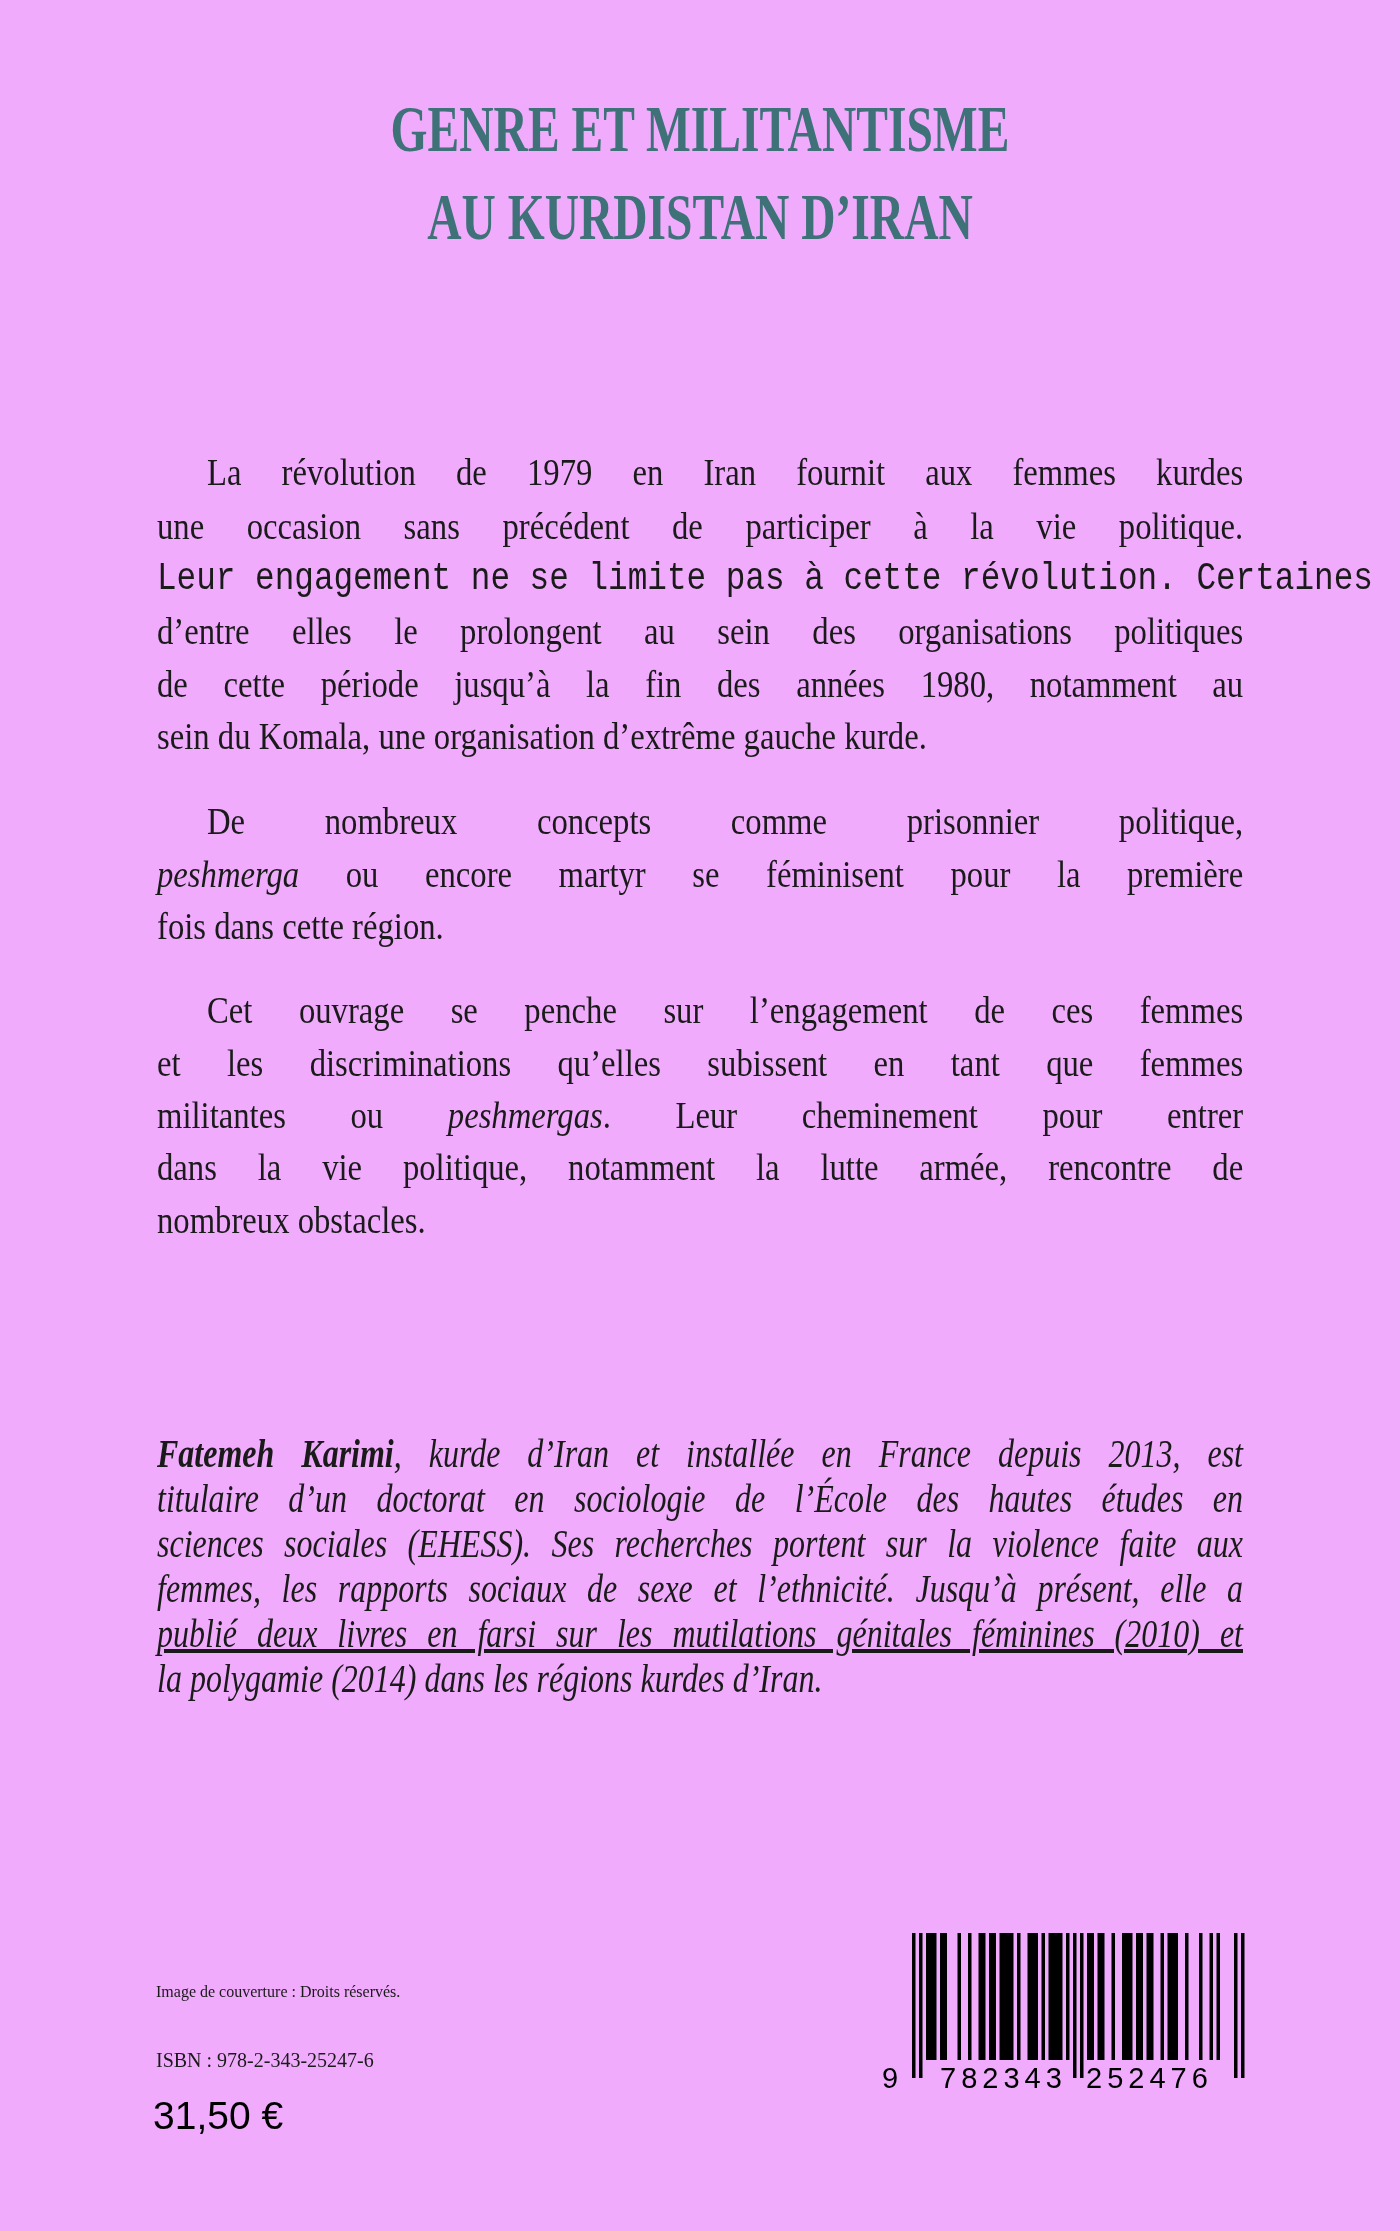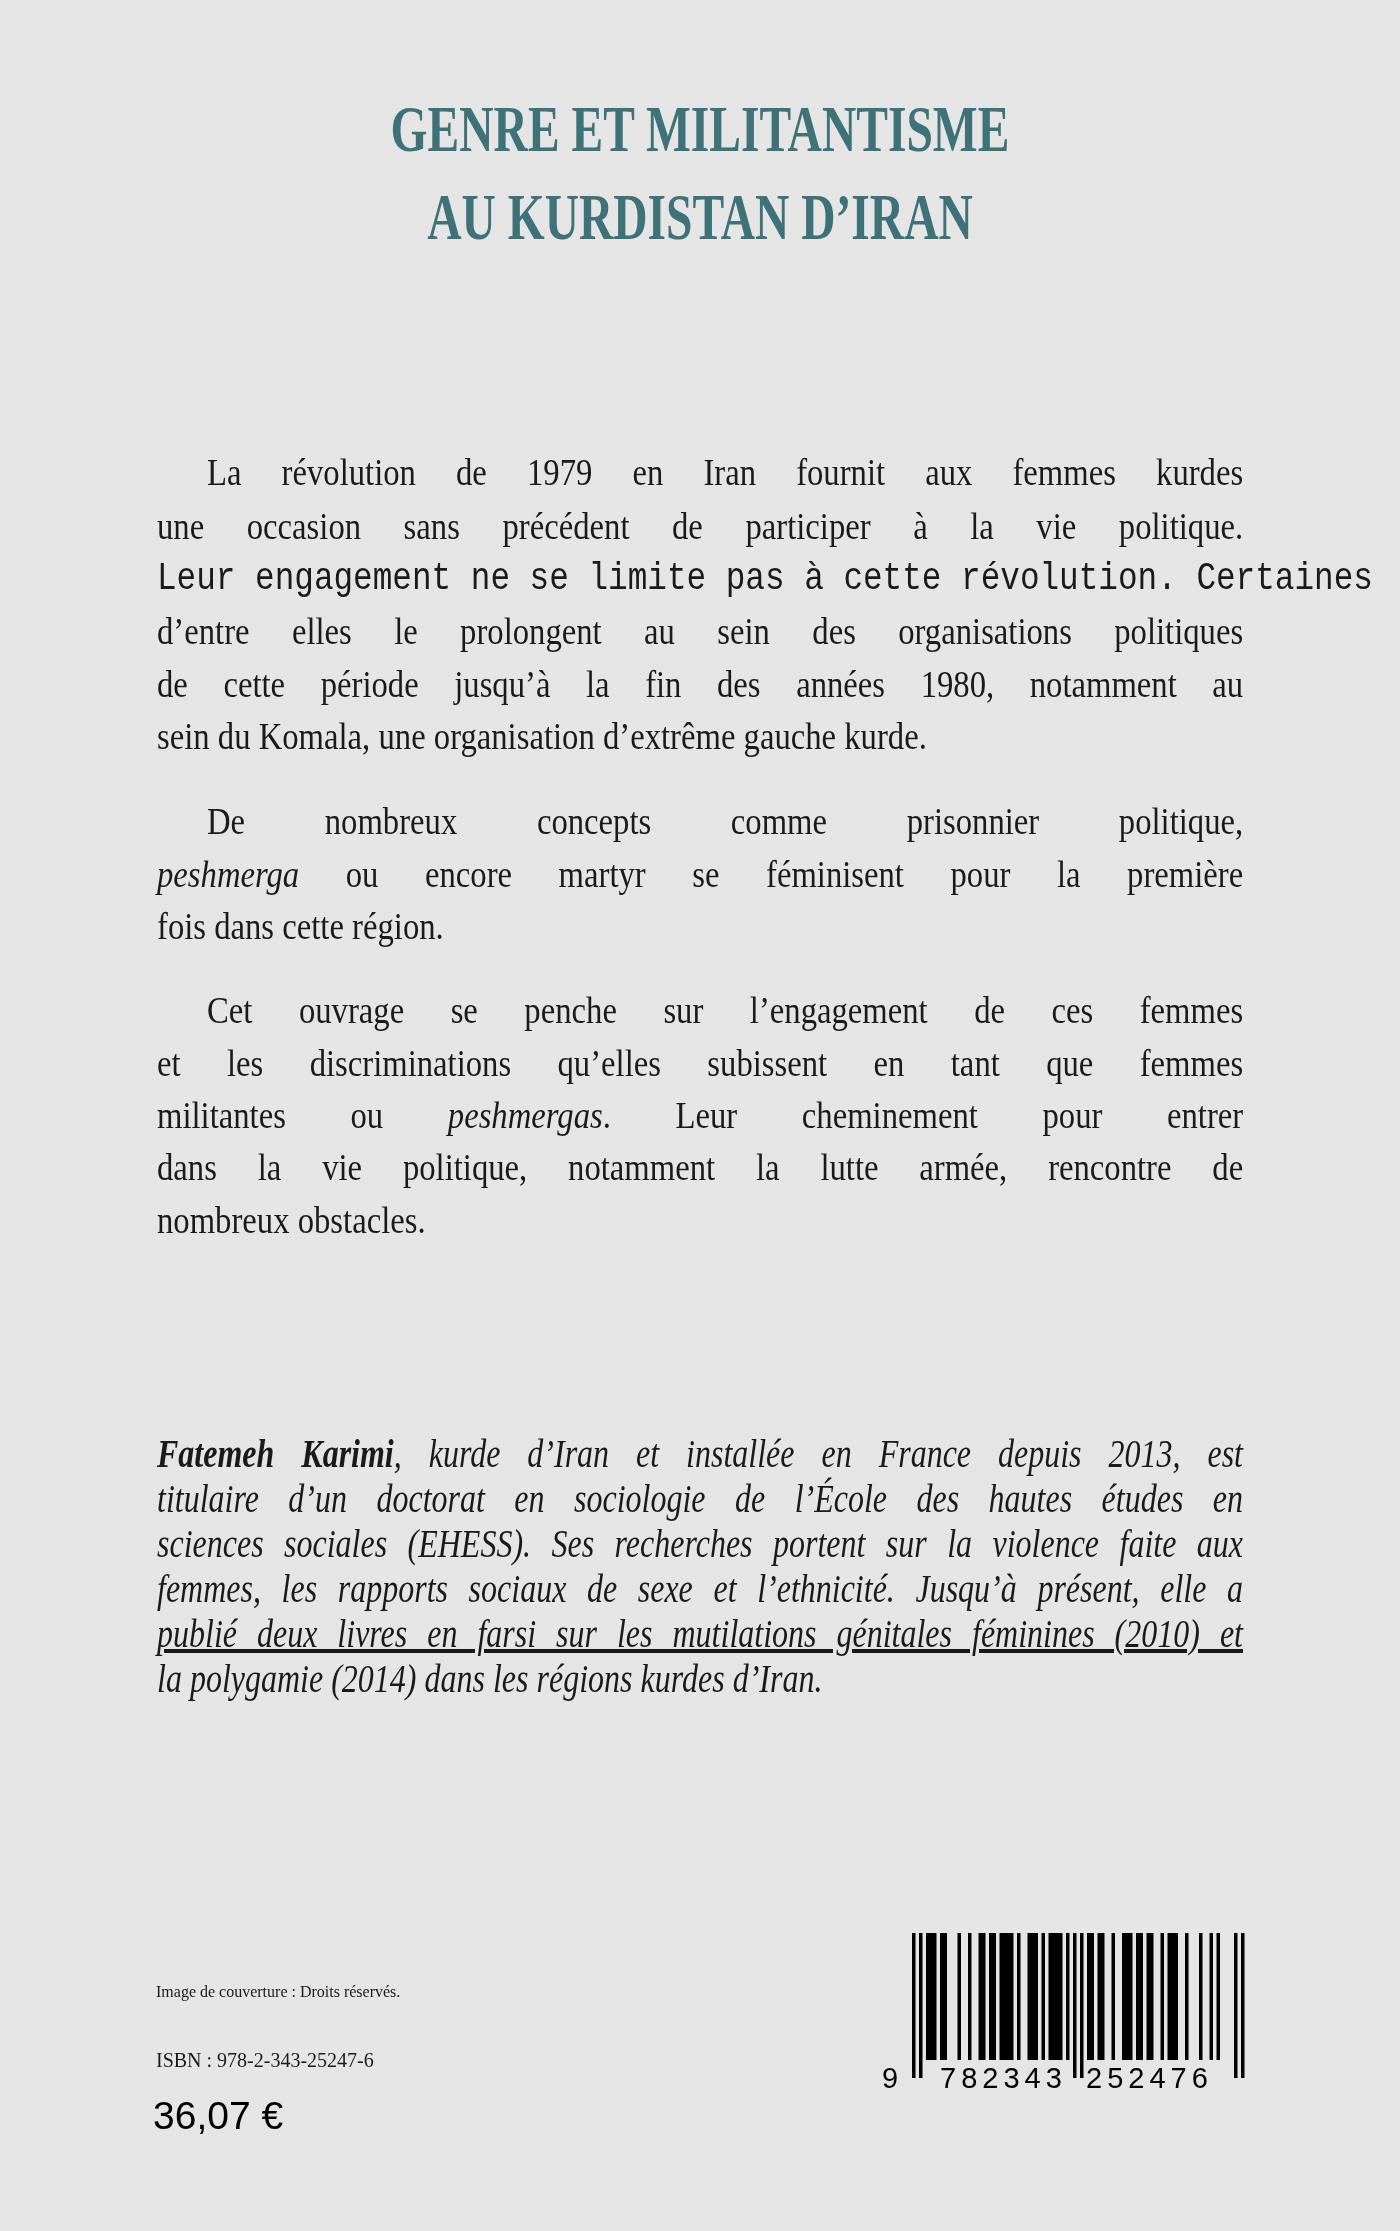--- a/index.html
+++ b/index.html
@@ -1,17 +1,17 @@
 <!DOCTYPE html>
 <html><head>
 <meta charset="utf-8">
 <style>
   html, body { margin: 0; padding: 0; background: #ffffff; }
   body { width: 1400px; height: 2231px; position: relative; overflow: hidden; }
-  .page { position: absolute; left: 0; top: 0; width: 1400px; height: 2231px; background: #e5e5e5; }
+  .page { position: absolute; left: 0; top: 0; width: 1400px; height: 2231px; background: #f0abfc; }
 
   .title-line {
     position: absolute; left: 0; width: 1400px; text-align: center;
     font-family: "Liberation Serif", "DejaVu Serif", serif;
     font-weight: bold; color: #3f7278;
     font-size: 66px; line-height: 66px;
     transform: scaleX(0.72); transform-origin: 700px 0;
     white-space: nowrap; letter-spacing: 0px;
   }
 
@@ -119,21 +119,21 @@
     <div class="line bio-line" style="top:1611px;text-decoration:underline;">
         <span class="inner">publié deux livres en farsi sur les mutilations génitales féminines (2010) et</span>
       </div>
     <div class="line bio-line last" style="top:1656px;">
         <span class="inner">la polygamie (2014) dans les régions kurdes d’Iran.</span>
       </div>
   </div>
 
   <div class="credit" style="top:1980px;">Image de couverture : Droits réservés.</div>
   <div class="isbn" style="top:2047px;">ISBN : 978-2-343-25247-6</div>
-  <div class="price" style="top:2096px;">36,07 €</div>
+  <div class="price" style="top:2096px;">31,50 €</div>
 
   <div class="barcode">
     <svg id="barcode-svg" width="372" height="175" viewBox="0 0 372 175" xmlns="http://www.w3.org/2000/svg">
       <g id="bars">
           <rect x="36.00" y="8" width="3.50" height="145" fill="#000"></rect>
           <rect x="43.00" y="8" width="3.50" height="145" fill="#000"></rect>
           <rect x="50.00" y="8" width="10.50" height="127" fill="#000"></rect>
           <rect x="64.00" y="8" width="7.00" height="127" fill="#000"></rect>
           <rect x="81.50" y="8" width="3.50" height="127" fill="#000"></rect>
           <rect x="92.00" y="8" width="3.50" height="127" fill="#000"></rect>

